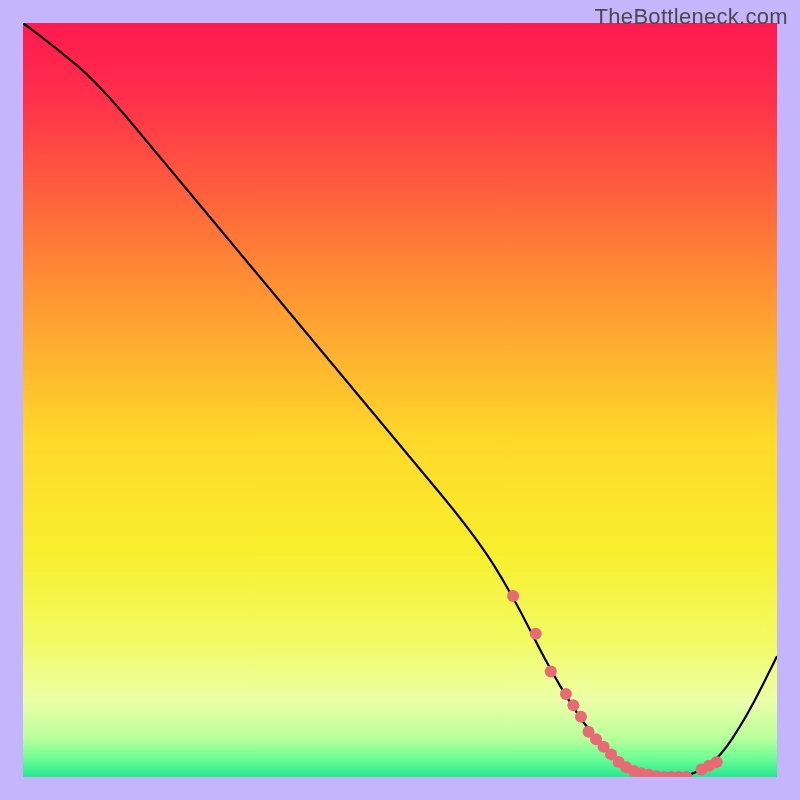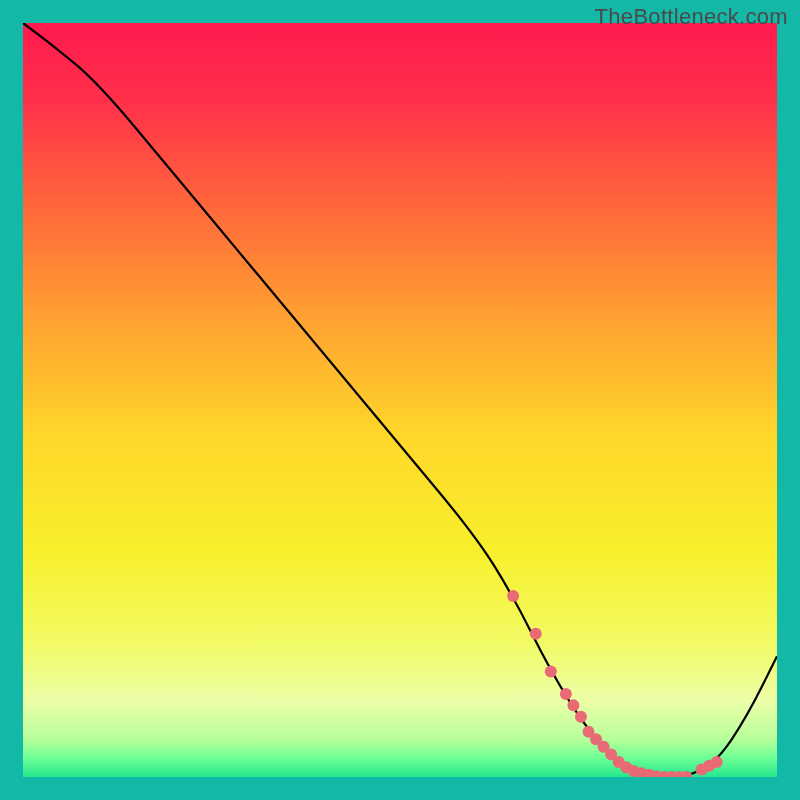--- a/index.html
+++ b/index.html
@@ -7,21 +7,21 @@
     padding: 0;
     background: #000;
     width: 800px;
     height: 800px;
     overflow: hidden;
     font-family: Arial, Helvetica, sans-serif;
   }
   .outer {
     width: 800px;
     height: 800px;
-    background: #14b8a6;
+    background: #c4b5fd;
     position: relative;
   }
   .watermark {
     position: absolute;
     top: 4px;
     right: 12px;
     color: #4a4a4a;
     font-size: 22px;
     font-weight: 500;
     letter-spacing: 0.3px;

